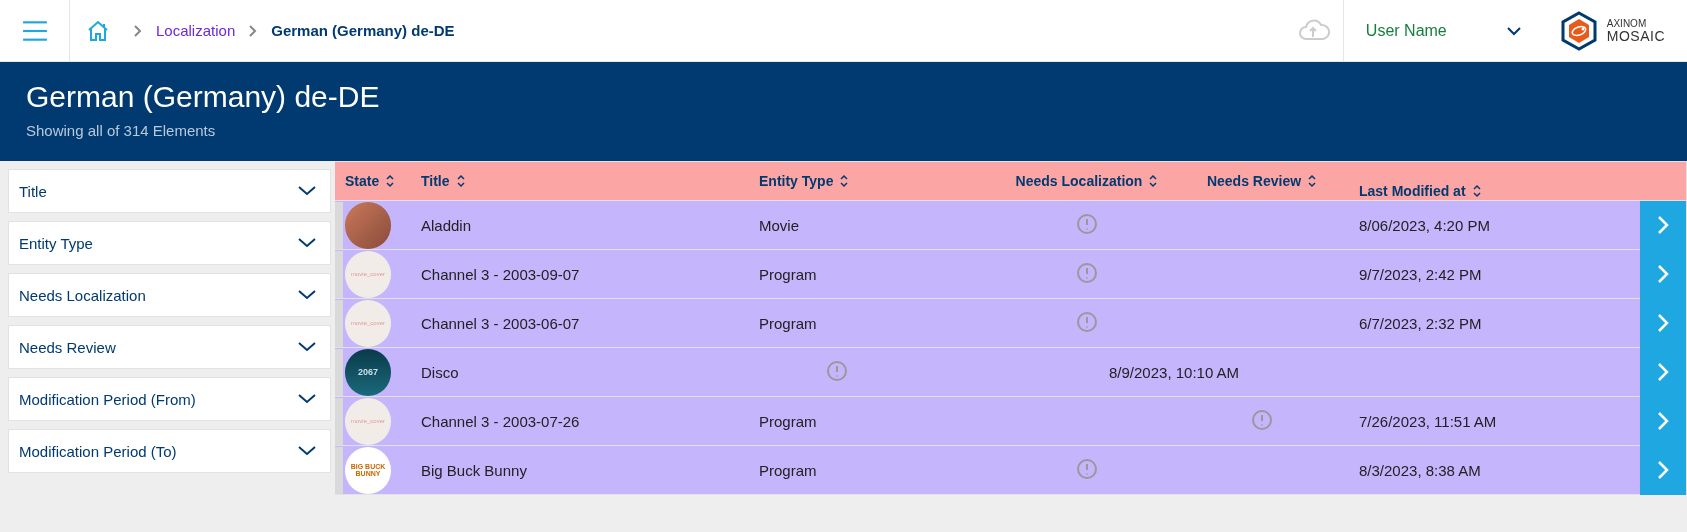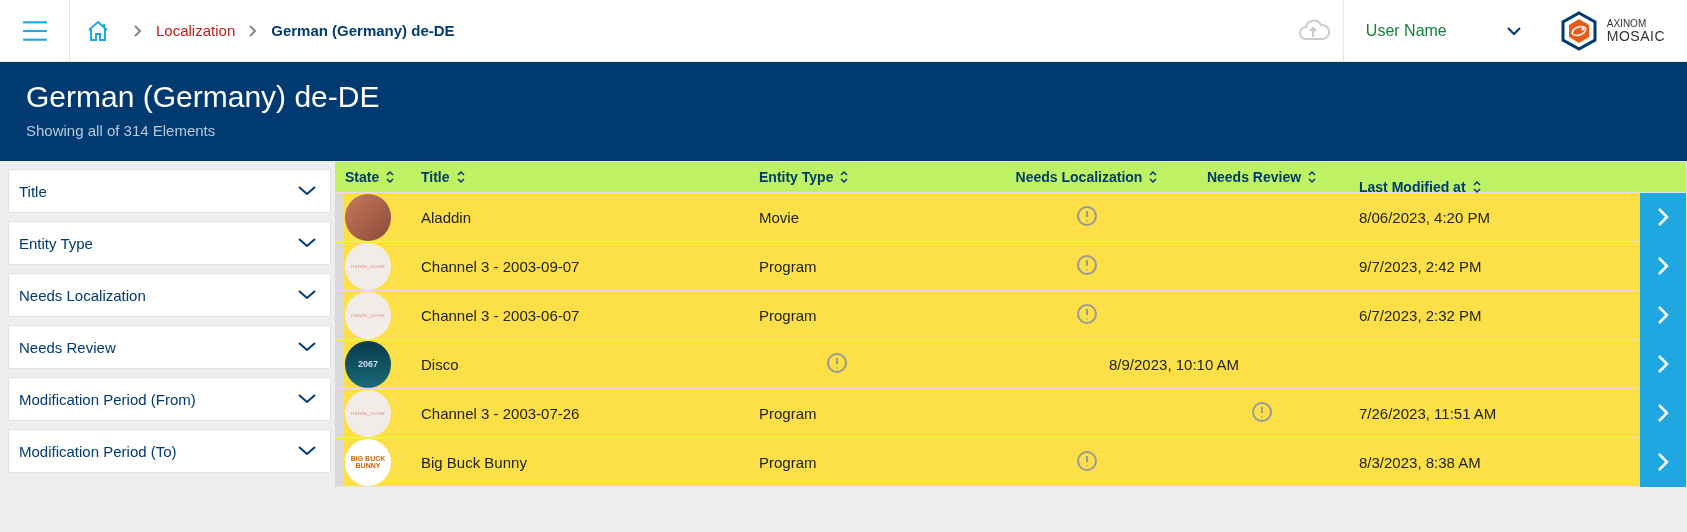--- a/index.html
+++ b/index.html
@@ -6,21 +6,21 @@
   html, body { width: 1687px; height: 532px; font-family: -apple-system, BlinkMacSystemFont, "Segoe UI", Arial, sans-serif; background: #fff; overflow: hidden; }
 
   
   .topbar { display: flex; align-items: center; height: 62px; border-bottom: 1px solid #e6e6e6; position: relative; }
   .hamburger { width: 70px; height: 62px; display: flex; align-items: center; justify-content: center; border-right: 1px solid #e6e6e6; cursor: pointer; }
   .hamburger svg { width: 26px; height: 20px; stroke: #1ea7e0; stroke-width: 2; }
   .bc-home { width: 56px; display:flex; align-items:center; justify-content:center; }
   .bc-home svg { width: 24px; height: 22px; fill:none; stroke:#1ea7e0; stroke-width:2; }
   .bc-sep { color:#777; margin:0 8px; display:flex; align-items:center; }
   .bc-sep svg { width:8px; height:12px; stroke:#888; fill:none; stroke-width:2; }
-  .bc-link { color:#b91c1c; font-size:15px; cursor:pointer; margin:0 6px; }
+  .bc-link { color:#6d28d9; font-size:15px; cursor:pointer; margin:0 6px; }
   .bc-current { color:#003a70; font-size:15px; font-weight:600; margin-left:6px; }
   .spacer { flex:1; }
   .cloud { width:60px; display:flex; align-items:center; justify-content:center; color:#bbb; }
   .cloud svg { width:34px; height:24px; fill:none; stroke:#ccc; stroke-width:2; }
   .user-box { border-left:1px solid #e6e6e6; height:62px; display:flex; align-items:center; padding:0 28px 0 22px; gap:60px; cursor:pointer; color:#15803d; }
   .user-box svg { width:14px; height:10px; stroke:#003a70; fill:none; stroke-width:2; }
   .logo-box { display:flex; align-items:center; gap:8px; padding:0 22px 0 10px; }
   .hex { width:40px; height:40px; position:relative; }
   .hex svg { width:40px; height:40px; }
   .logo-text { font-size:10px; line-height:1; color:#333; }
@@ -31,32 +31,32 @@
   .hero h1 { font-size:30px; font-weight:400; margin-bottom:8px; }
   .hero .sub { color:#b8c9db; font-size:15px; }
 
   
   .body { display:flex; height:calc(532px - 62px - 92px); background:#eee; }
   .sidebar { width:335px; background:#eee; padding:8px 4px 0 8px; overflow:hidden; }
   .filter { background:#fff; border:1px solid #e2e2e2; height:44px; margin-bottom:8px; display:flex; align-items:center; justify-content:space-between; padding:0 14px 0 10px; cursor:pointer; color:#003a70; font-size:15px; }
   .filter svg { width:18px; height:10px; stroke:#003a70; fill:none; stroke-width:2; }
 
   .content { flex:1; background:#eee; display:flex; flex-direction:column; }
-  .thead { display:flex; align-items:center; height:32px; background:#bef264; border:1px solid #e2e2e2; border-left:none; }
+  .thead { display:flex; align-items:center; height:40px; background:#fca5a5; border:1px solid #e2e2e2; border-left:none; }
   .th { color:#003a70; font-size:14px; font-weight:600; display:flex; align-items:center; gap:6px; padding-left:10px; }
   .th.state { width:76px; }
   .th.title { width:338px; }
   .th.etype { width:250px; }
   .th.needloc { width:176px; justify-content:center; padding-left:0; }
   .th.needrev { width:174px; justify-content:center; padding-left:0; }
   .th.mod { width:172px;margin-top:20px; }
   .th .sort { width:10px; height:14px; display:inline-block; }
   .th .sort svg { width:10px; height:14px; stroke:#003a70; fill:none; stroke-width:1.5; }
 
-  .rows { background:#fde047; }
+  .rows { background:#c4b5fd; }
   .row { display:flex; align-items:center; height:49px; border:1px solid #e2e2e2; border-top:none; border-left:none; }
   .cell { padding-left:10px; font-size:15px; color:#222; }
   .cell.state { width:76px; padding-left:0; display:flex; align-items:center; gap:2px; }
   .statebar { width:8px; height:47px; background:#d9d9d9; }
   .thumb { width:46px; height:47px; background:#ead6cc; display:flex; align-items:center; justify-content:center; font-size:7px; color:#c77; text-align:center; overflow:hidden;border-radius:23px; }
   .cell.title { width:338px; }
   .cell.etype { width:250px; }
   .cell.needloc { width:176px; display:flex; justify-content:center; padding-left:0; }
   .cell.needrev { width:174px; display:flex; justify-content:center; padding-left:0; }
   .cell.mod { width:172px; }

